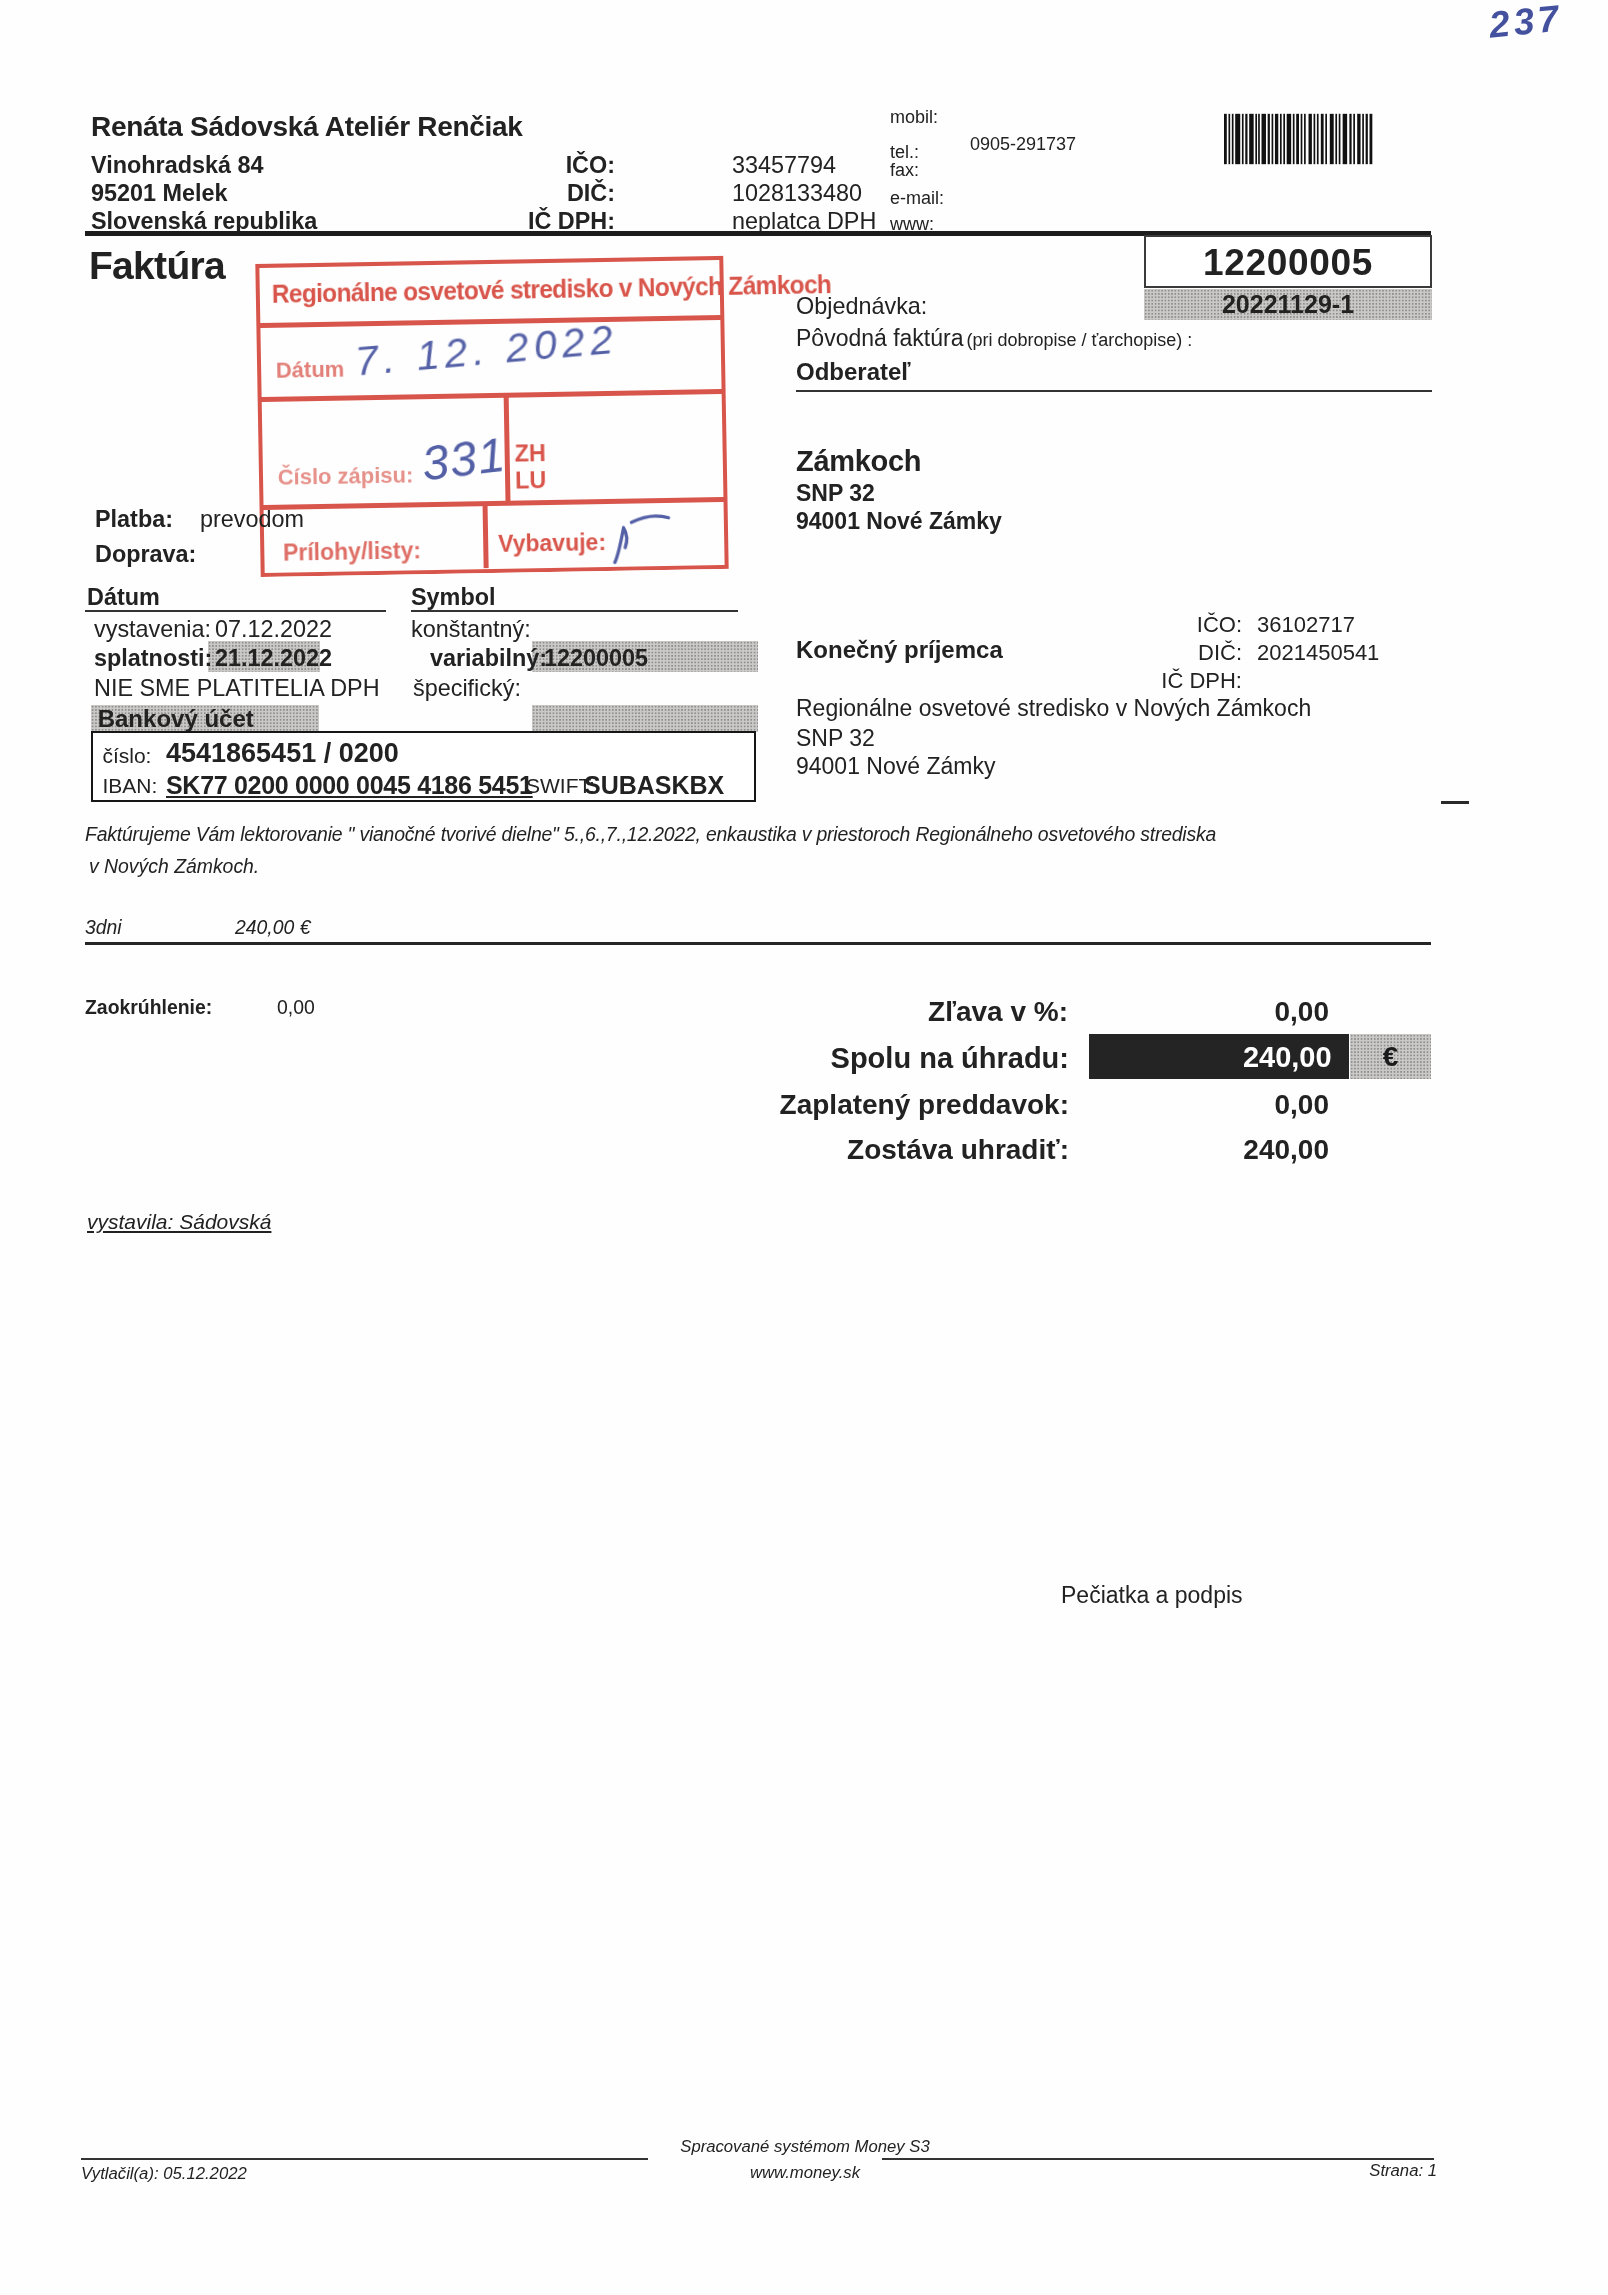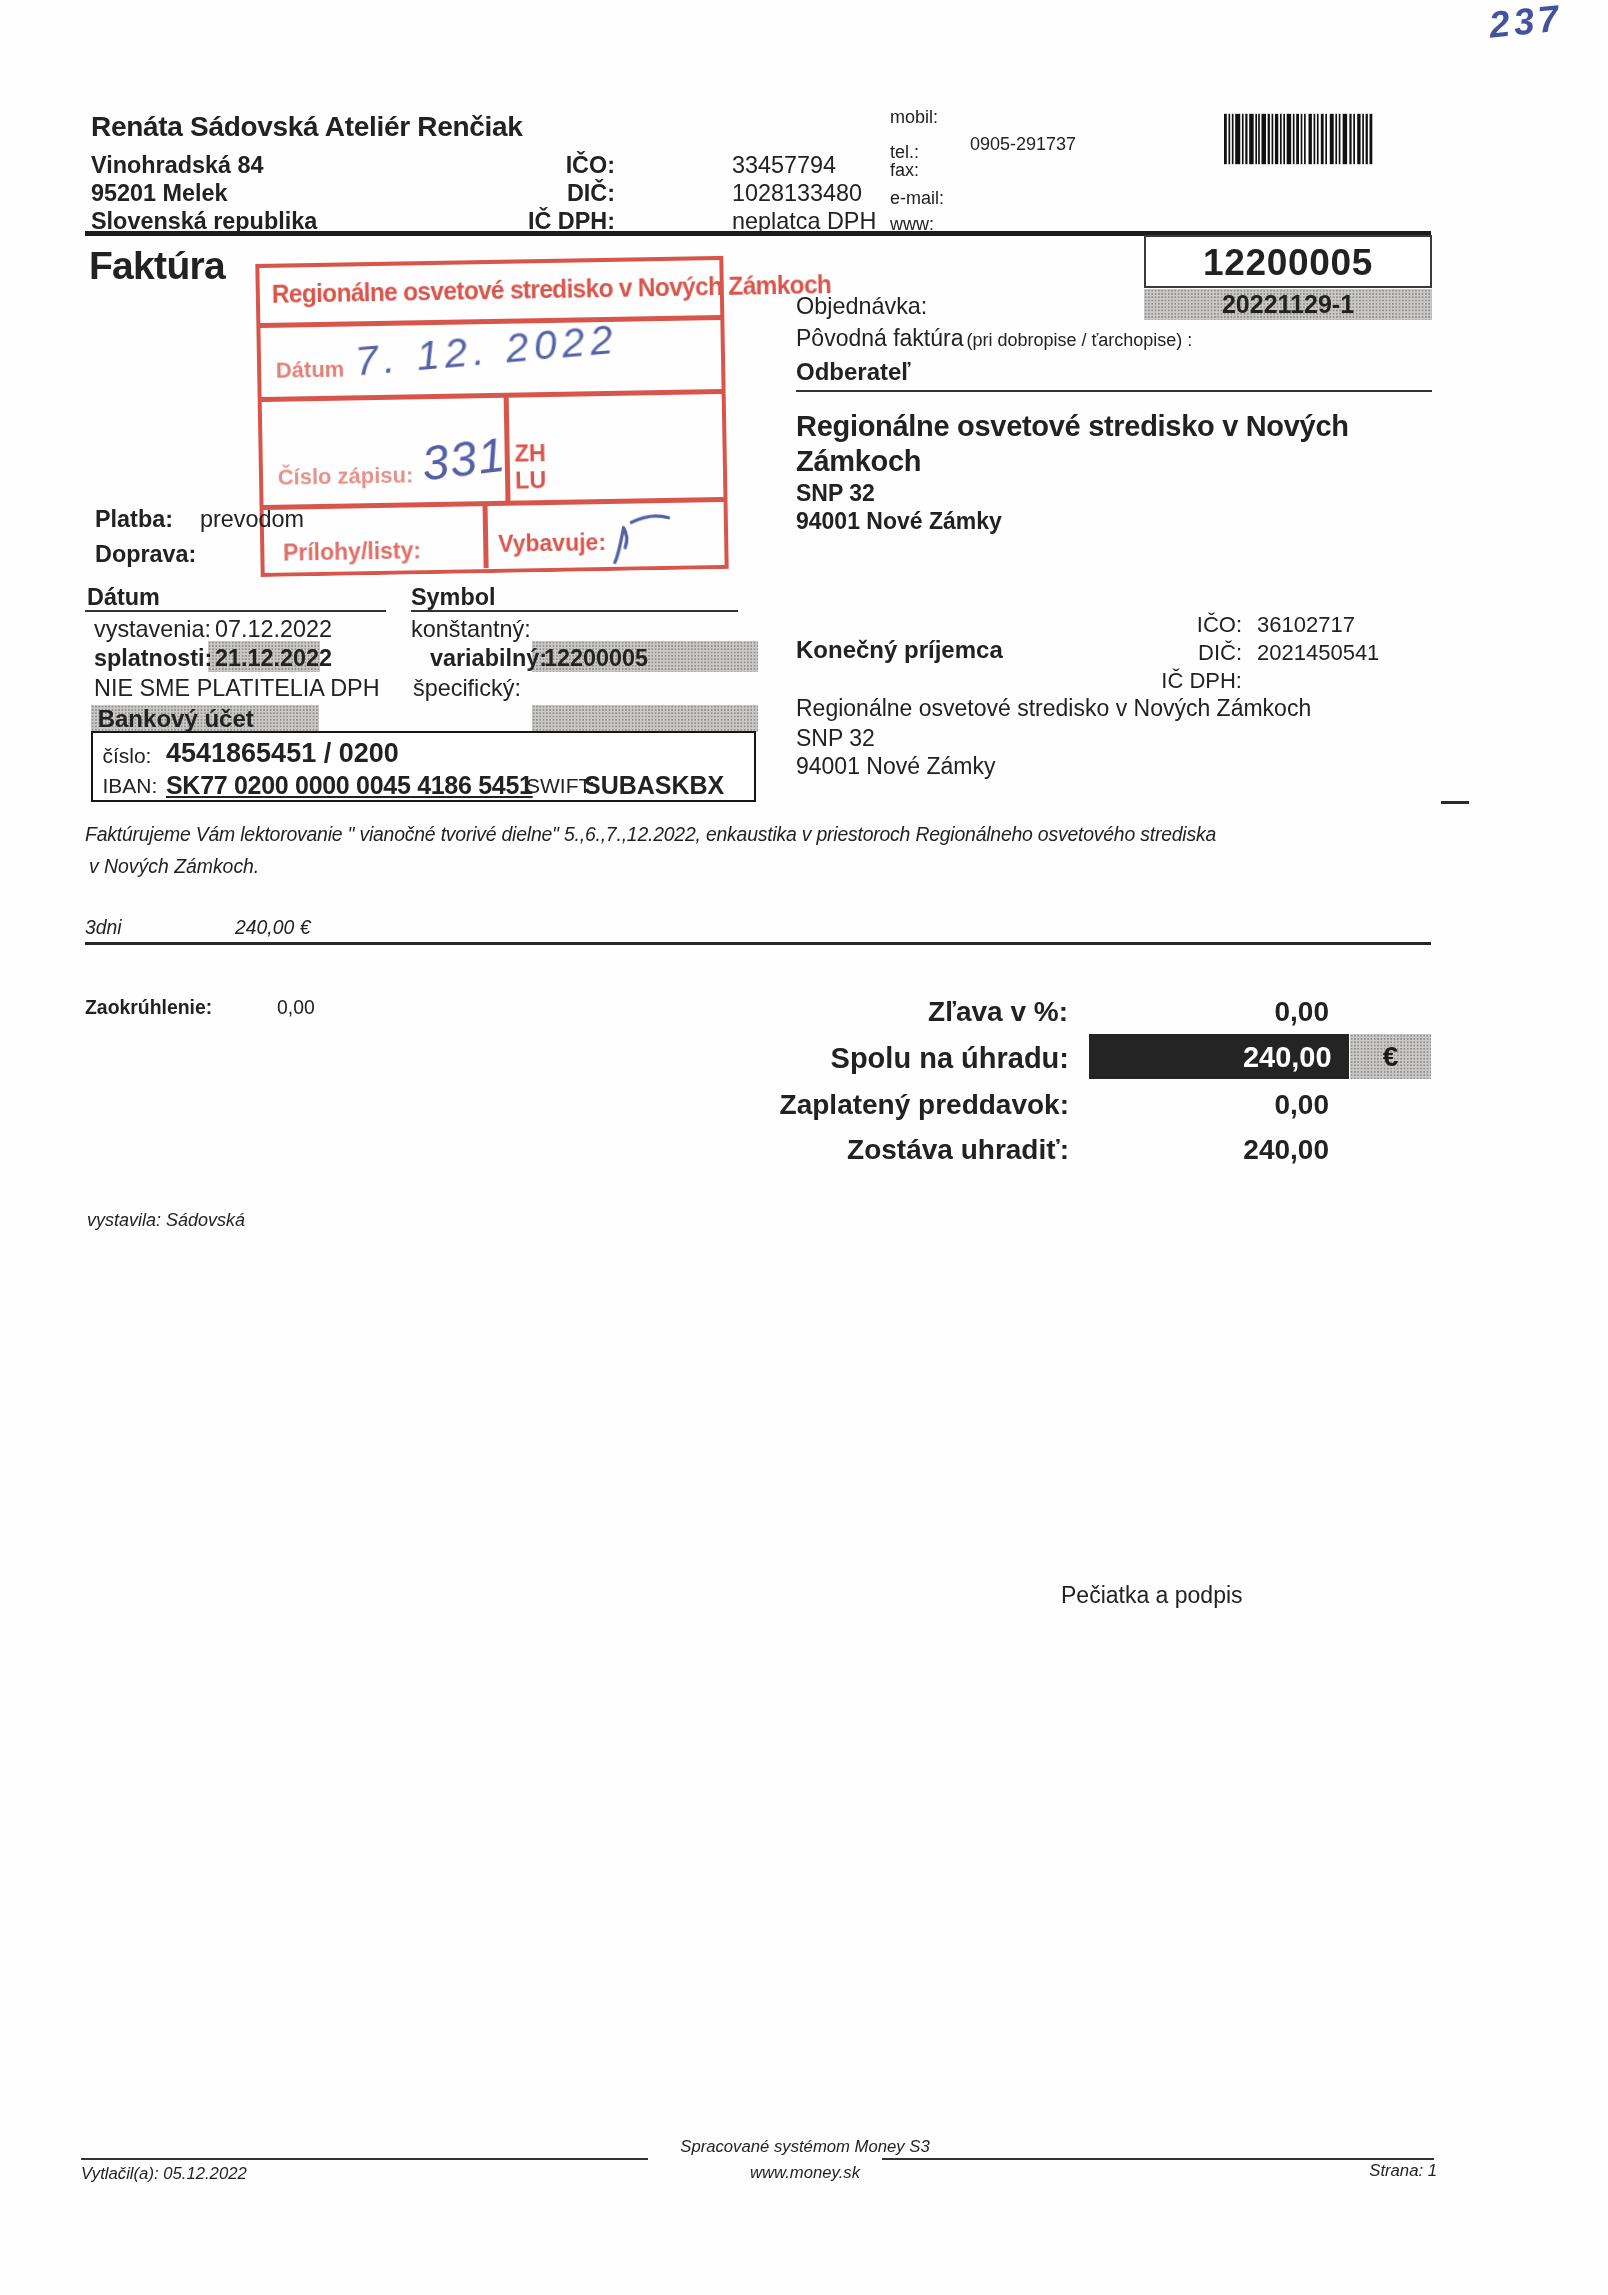--- a/index.html
+++ b/index.html
@@ -137,21 +137,20 @@
   </div>
 
   <div class="abs" style="left:796px;top:293px;font-size:23.4px;">Objednávka:</div>
   <div class="abs" style="left:796px;top:325px;">
     <span style="font-size:23px;">Pôvodná faktúra</span>
     <span style="font-size:18px;">(pri dobropise / ťarchopise) :</span>
   </div>
 
   <div class="abs b" style="left:796px;top:358px;font-size:24px;">Odberateľ</div>
   <div class="abs thinline" style="left:796px;top:390px;width:636px;"></div>
-  <div class="abs b" style="left:796px;top:410px;font-size:29px;letter-spacing:-0.3px;">Regionálne osvetové stredisko v Nových</div>
   <div class="abs b" style="left:796px;top:445px;font-size:29px;letter-spacing:-0.3px;">Zámkoch</div>
   <div class="abs b" style="left:796px;top:480px;font-size:23px;">SNP 32</div>
   <div class="abs b" style="left:796px;top:508px;font-size:23px;">94001  Nové Zámky</div>
 
   <div class="abs b" style="left:95px;top:506px;font-size:23.4px;">Platba:</div>
   <div class="abs" style="left:200px;top:506px;font-size:23.4px;">prevodom</div>
   <div class="abs b" style="left:95px;top:541px;font-size:23.4px;">Doprava:</div>
 
   <div class="abs b" style="left:87px;top:584px;font-size:23.4px;">Dátum</div>
   <div class="abs thinline" style="left:85px;top:610px;width:301px;"></div>
@@ -220,21 +219,21 @@
     <div class="b center" style="font-size:28px;margin-top:6.7px;">€</div>
   </div>
   <div class="abs b right" style="left:735px;top:1042px;width:334px;font-size:29px;">Spolu na úhradu:</div>
 
   <div class="abs b right" style="left:735px;top:1089px;width:334px;font-size:28px;">Zaplatený preddavok:</div>
   <div class="abs b right" style="left:1129px;top:1089px;width:200px;font-size:28px;">0,00</div>
 
   <div class="abs b right" style="left:735px;top:1134px;width:334px;font-size:28px;">Zostáva uhradiť:</div>
   <div class="abs b right" style="left:1129px;top:1134px;width:200px;font-size:28px;">240,00</div>
 
-  <div class="abs i" style="left:87px;top:1210px;font-size:18px;">vystavila: Sádovská</div>
+  <div class="abs i" style="left:87px;top:1210px;font-size:21px;text-decoration:underline;">vystavila: Sádovská</div>
 
   <div class="abs" style="left:1061px;top:1582px;font-size:23px;">Pečiatka a podpis</div>
 
   <div class="abs i center" style="left:638px;top:2137px;width:334px;font-size:16.7px;">Spracované systémom Money S3</div>
   <div class="abs thinline" style="left:81px;top:2158px;width:567px;"></div>
   <div class="abs thinline" style="left:882px;top:2158px;width:552px;"></div>
   <div class="abs i center" style="left:638px;top:2163px;width:334px;font-size:16.7px;">www.money.sk</div>
   <div class="abs i" style="left:81px;top:2164px;font-size:16.7px;">Vytlačil(a):  05.12.2022</div>
   <div class="abs i right" style="left:1237px;top:2161px;width:200px;font-size:16.7px;">Strana: 1</div>
 

